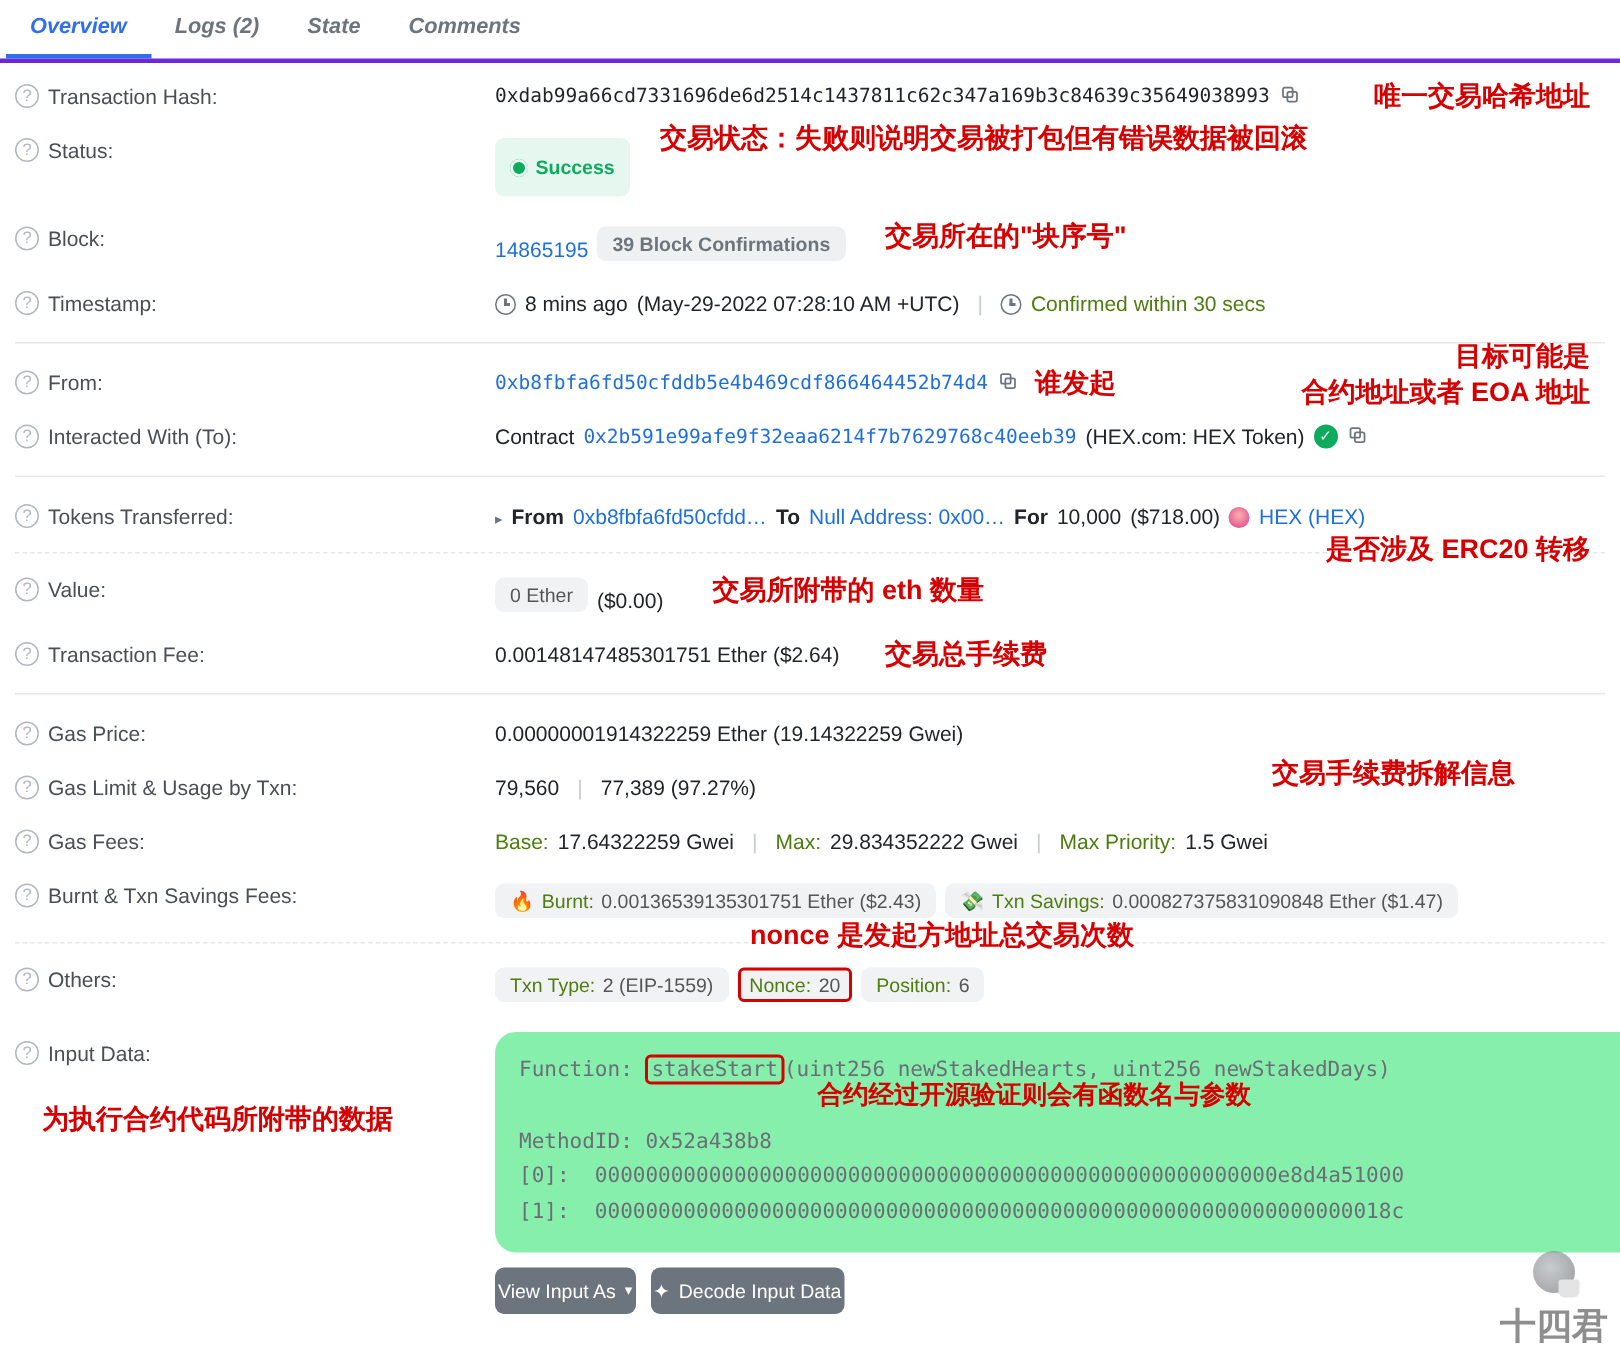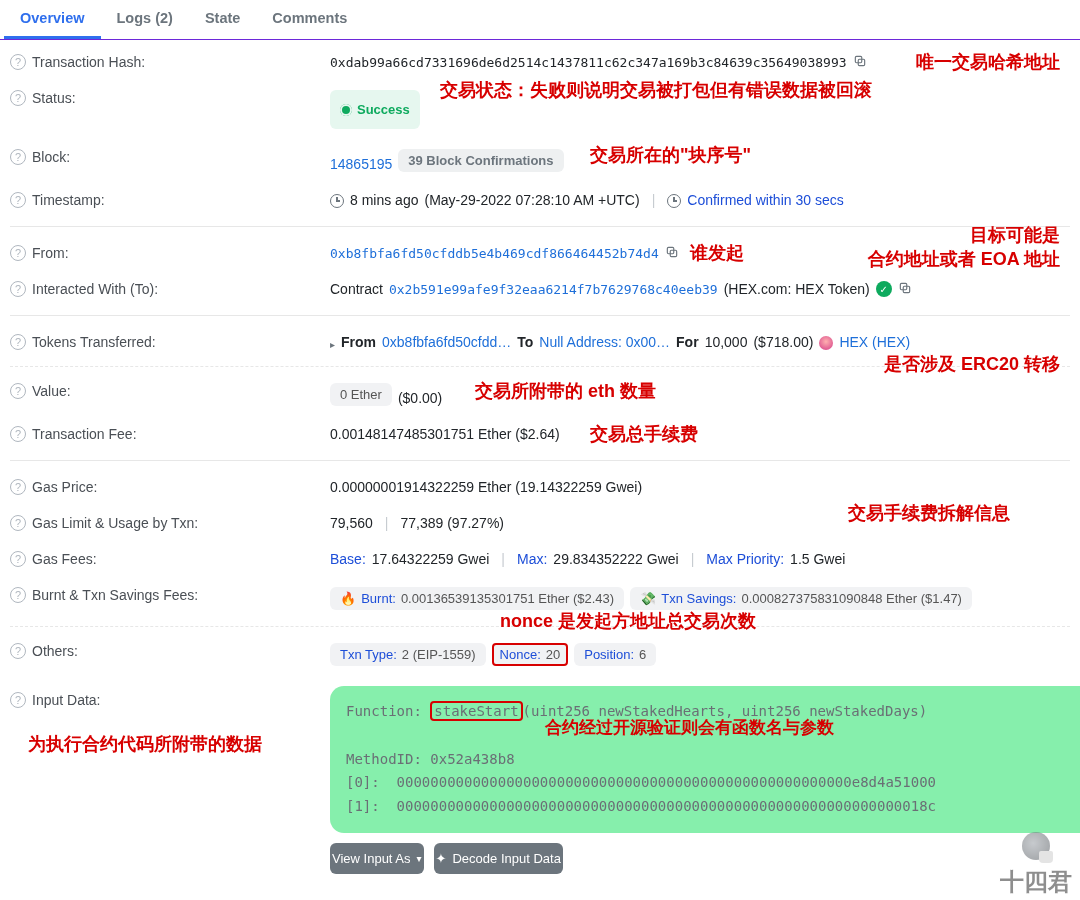--- a/index.html
+++ b/index.html
@@ -6,22 +6,23 @@
   body {
     margin: 0;
     font-family: -apple-system, BlinkMacSystemFont, "Segoe UI", Helvetica, Arial, sans-serif;
     font-size: 14px;
     color: #212529;
     background: #fff;
     width: 1080px;
   }
   .tabs {
     display: flex;
-    border-bottom: 1px solid #6d28d9;
+    border-bottom: 3px solid #6d28d9;
     padding: 0 4px;
+    font-style: italic;
   }
   .tab {
     padding: 10px 16px;
     color: #6c757d;
     font-weight: 600;
     cursor: pointer;
     border-bottom: 3px solid transparent;
     font-size: 14.5px;
   }
   .tab.active {
@@ -73,21 +74,21 @@
     content:""; width:12px; height:12px; background:#0eaa5e; border-radius:50%;
     display:inline-block;
     box-shadow: inset 0 0 0 2px #e6f7ef;
   }
   .chip {
     background:#f1f2f4; color:#555; padding:4px 10px;
     border-radius:6px; font-size:13px; display:inline-flex; align-items:center; gap:5px;
   }
   .chip-strong { background:#eef0f1; color:#6c757d; font-weight:600;}
   .pipe { color:#c7ccd1; margin:0 6px;}
-  .muted { color:#1d4ed8; }
+  .muted { color:#4d7c0f; }
   .clock { width:14px; height:14px; display:inline-block; border:1.5px solid #6c757d; border-radius:50%; position:relative; vertical-align:-2px;}
   .clock::after { content:""; position:absolute; width:4px; height:1.5px; background:#6c757d; top:5px; left:5px;}
   .clock::before { content:""; position:absolute; width:1.5px; height:5px; background:#6c757d; top:2px; left:5px;}
   .verify {
     display:inline-flex; width:16px; height:16px; background:#0eaa5e; color:#fff;
     border-radius:50%; font-size:10px; align-items:center; justify-content:center;
   }
   .caret { font-size:10px; color:#6c757d; }
   .token-icon {
     width:14px; height:14px; border-radius:50%;

